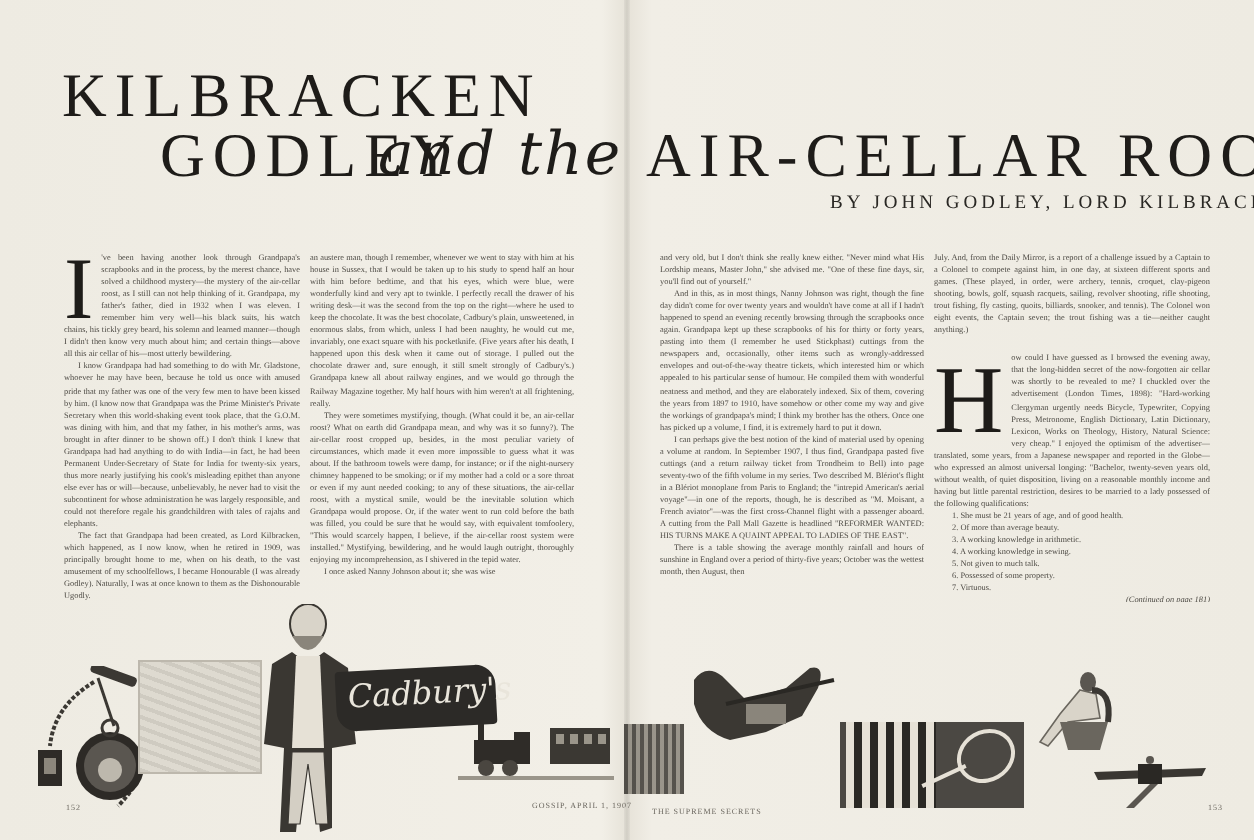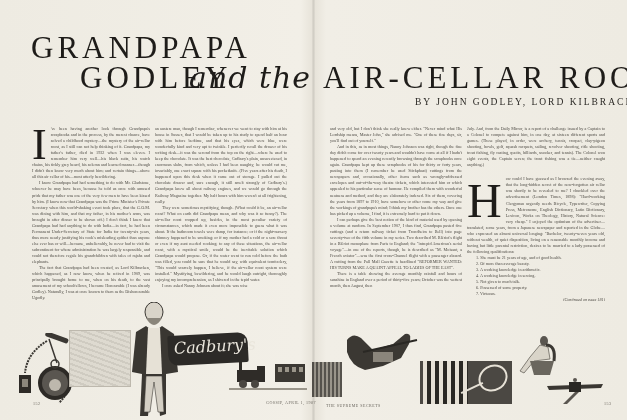--- a/index.html
+++ b/index.html
@@ -50,21 +50,21 @@
   .pg-right { left:604px; top:401px; }
   .cap-left { left:266px; top:400px; }
   .cap-right { left:326px; top:403px; }
 </style>
 </head>
 <body>
 
 <div class="spread"></div>
 <div class="gutter"></div>
 
-<div class="title-word t1">GRANDPAPA</div>
+<div class="title-word t1">KILBRACKEN</div>
 <div class="title-word t2">GODLEY</div>
 <div class="title-word t3">and the</div>
 <div class="title-word t4">AIR-CELLAR ROOST</div>
 <div class="byline">BY JOHN GODLEY, LORD KILBRACKEN</div>
 
 <div class="col c1">
   <span class="dropcap">I</span>
   <p class="noindent">'ve been having another look through Grandpapa's scrapbooks and in the process, by the merest chance, have solved a childhood mystery—the mystery of the air-cellar roost, as I still can not help thinking of it. Grandpapa, my father's father, died in 1932 when I was eleven. I remember him very well—his black suits, his watch chains, his tickly grey beard, his solemn and learned manner—though I didn't then know very much about him; and certain things—above all this air cellar of his—most utterly bewildering.</p>
   <p>I know Grandpapa had had something to do with Mr. Gladstone, whoever he may have been, because he told us once with amused pride that my father was one of the very few men to have been kissed by him. (I know now that Grandpapa was the Prime Minister's Private Secretary when this world-shaking event took place, that the G.O.M. was dining with him, and that my father, in his mother's arms, was brought in after dinner to be shown off.) I don't think I knew that Grandpapa had had anything to do with India—in fact, he had been Permanent Under-Secretary of State for India for twenty-six years, thus more nearly justifying his cook's misleading epithet than anyone else ever has or will—because, unbelievably, he never had to visit the subcontinent for whose administration he was largely responsible, and could not therefore regale his grandchildren with tales of rajahs and elephants.</p>
   <p>The fact that Grandpapa had been created, as Lord Kilbracken, which happened, as I now know, when he retired in 1909, was principally brought home to me, when on his death, to the vast amusement of my schoolfellows, I became Honourable (I was already Godley). Naturally, I was at once known to them as the Dishonourable Ugodly.</p>

